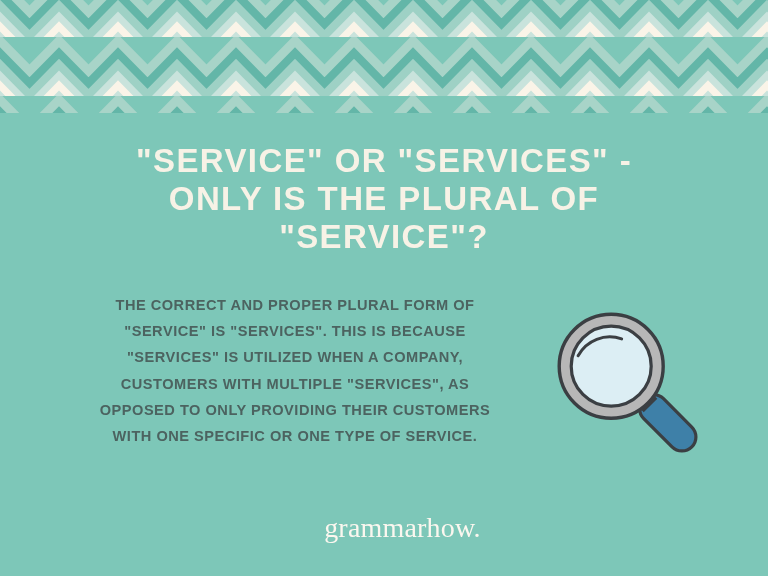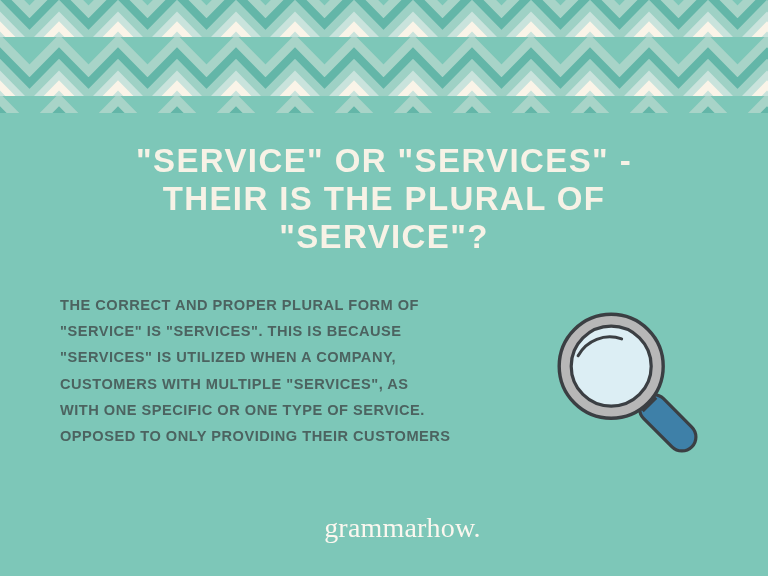--- a/index.html
+++ b/index.html
@@ -54,20 +54,21 @@
     line-height: 38px;
     white-space: nowrap;
   }
 
   
   #body-block {
     position: absolute;
     left: 60px;
     top: 292px;
     width: 470px;
+    text-align: center;
   }
   .body-line {
     display: block;
     color: #4C6360;
     font-family: "Liberation Sans", sans-serif;
     font-size: 14.6px;
     font-weight: 700;
     letter-spacing: 0.5px;
     line-height: 26.2px;
     white-space: nowrap;
@@ -122,31 +123,31 @@
           <polyline points="-29.5,113 0,83 29.5,113 59,83 88.5,113" fill="none" stroke="#63B6A8" stroke-width="11"></polyline>
           <polyline points="-29.5,125 0,95 29.5,125 59,95 88.5,125" fill="none" stroke="#A8D4C8" stroke-width="12"></polyline>
         </pattern>
       </defs>
       <rect x="0" y="0" width="768" height="113" fill="url(#chev)"></rect>
     </svg>
   </div>
 
   <div id="title-block">
     <span class="title-line">"SERVICE" OR "SERVICES" -</span>
-    <span class="title-line">THEIR IS THE PLURAL OF</span>
+    <span class="title-line">ONLY IS THE PLURAL OF</span>
     <span class="title-line">"SERVICE"?</span>
   </div>
 
   <div id="body-block">
     <span class="body-line">THE CORRECT AND PROPER PLURAL FORM OF</span>
     <span class="body-line">"SERVICE" IS "SERVICES". THIS IS BECAUSE</span>
     <span class="body-line">"SERVICES" IS UTILIZED WHEN A COMPANY,</span>
     <span class="body-line">CUSTOMERS WITH MULTIPLE "SERVICES", AS</span>
+    <span class="body-line">OPPOSED TO ONLY PROVIDING THEIR CUSTOMERS</span>
     <span class="body-line">WITH ONE SPECIFIC OR ONE TYPE OF SERVICE.</span>
-    <span class="body-line">OPPOSED TO ONLY PROVIDING THEIR CUSTOMERS</span>
   </div>
 
   <div id="magnifier">
     <svg viewBox="0 0 190 180" aria-hidden="true">
       <g transform="rotate(-45 95 90)">
 
         <rect x="81" y="108" width="28" height="68" rx="14" ry="14" fill="#3E80A8" stroke="#3B3F43" stroke-width="3.2"></rect>
 
         <path d="M 88 112 L 88 170 Q 88 174 92 174 L 92 174 Q 88 174 88 170 Z" fill="#2F6B90" opacity="0"></path>
 

